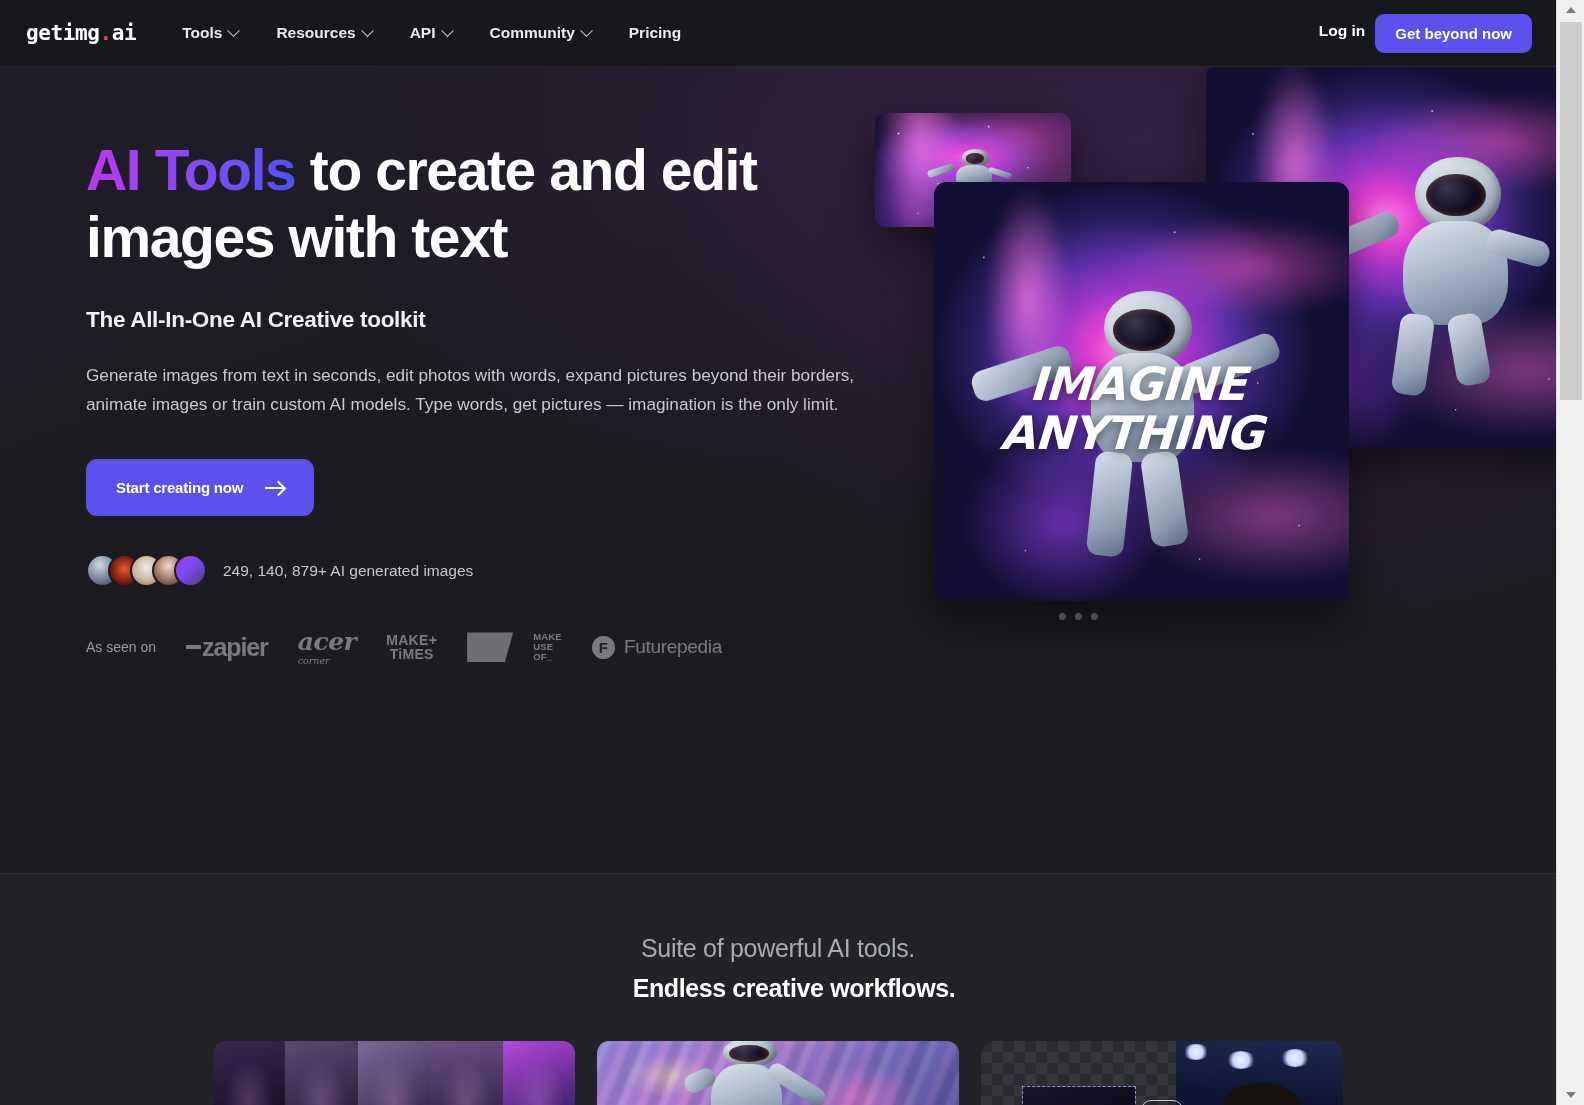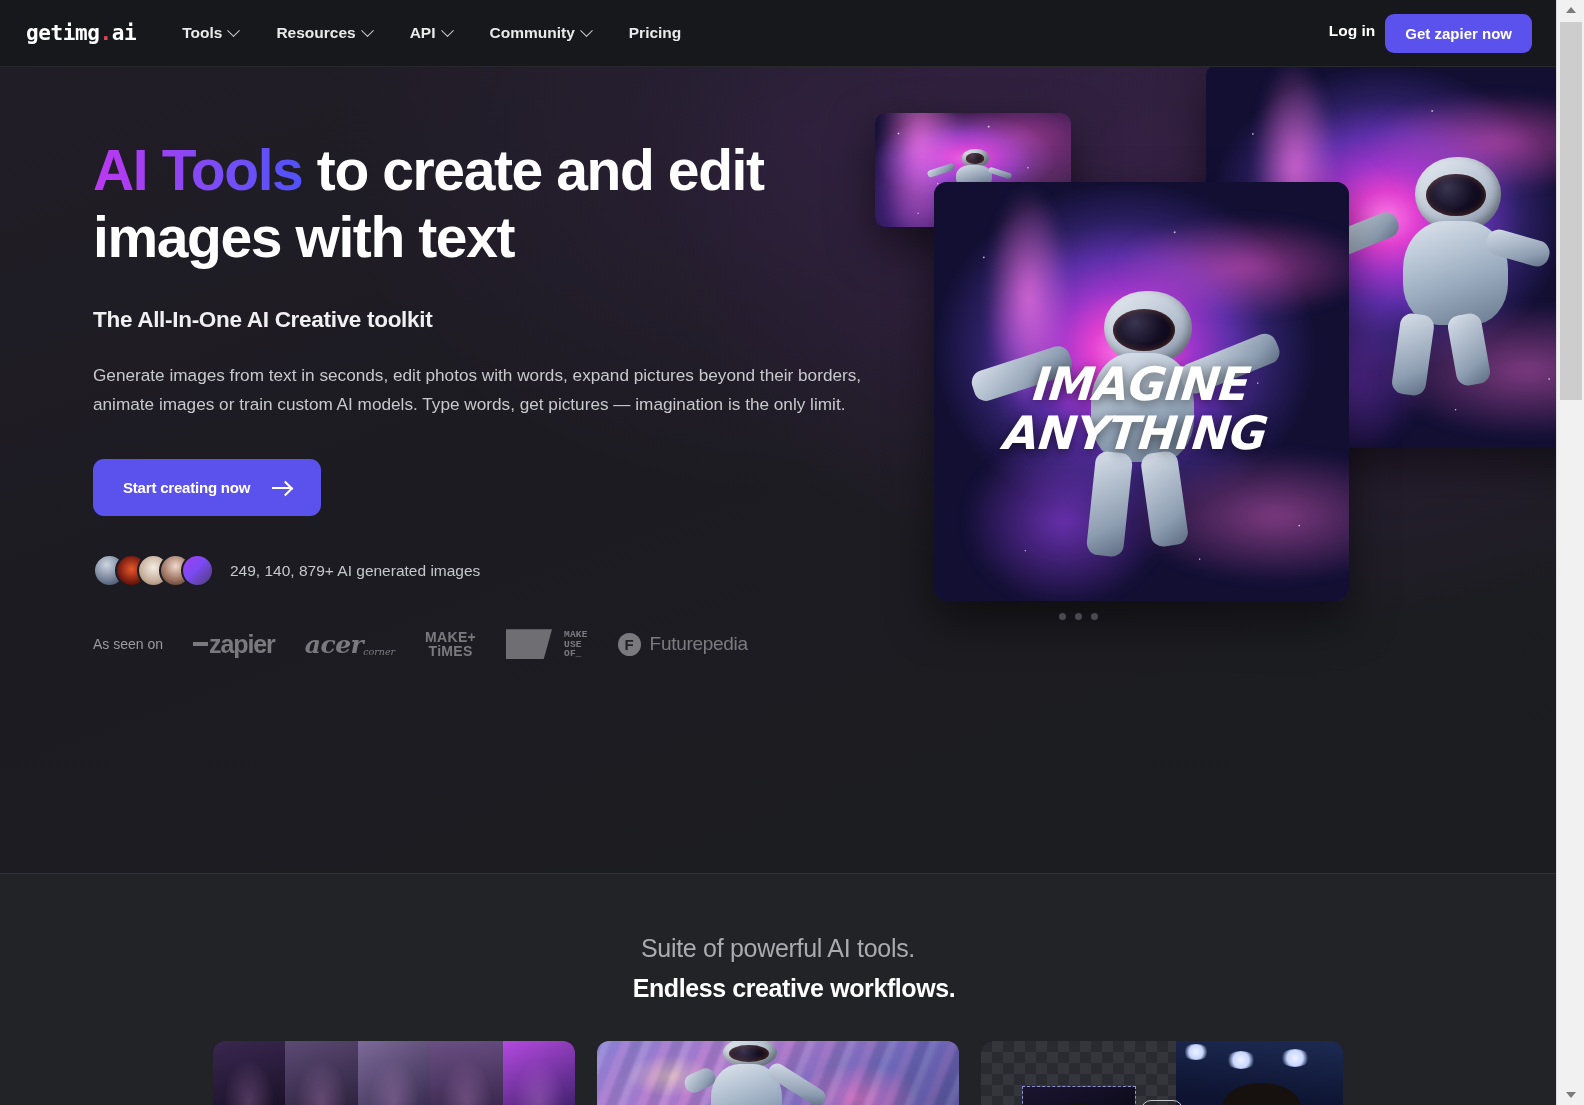--- a/index.html
+++ b/index.html
@@ -68,21 +68,21 @@
   .hero {
     position:relative; height:806px; width:100%; overflow:hidden;
     background:
       radial-gradient(900px 620px at 82% 18%, rgba(118,46,160,0.30), rgba(118,46,160,0) 68%),
       radial-gradient(700px 520px at 52% 8%, rgba(84,44,120,0.22), rgba(84,44,120,0) 70%),
       linear-gradient(160deg, #201d26 0%, #1d1b22 40%, #1b1d20 100%);
   }
   .hero-inner { position:relative; width:100%; height:100%; }
 
   
-  .hero-copy { position:absolute; left:86px; top:70px; width:810px;margin-left:7px; }
+  .hero-copy { position:absolute; left:86px; top:70px; width:810px; }
   h1.hero-title {
     font-size:57px; line-height:1.17; font-weight:700; letter-spacing:-1.4px; color:#fff;
   }
   .grad-ai {
     background:linear-gradient(90deg, #bb39f0 0%, #a33ff2 25%, #7a4df6 60%, #4f52f8 100%);
     -webkit-background-clip:text; background-clip:text;
     -webkit-text-fill-color:transparent; color:transparent;
   }
   .hero-sub {
     margin-top:37px; font-size:22.5px; font-weight:700; color:#f0f0f2; letter-spacing:-0.3px;
@@ -115,25 +115,25 @@
   .avatar:nth-child(4){ background:radial-gradient(circle at 50% 35%, #efd9cc, #9a6f5b 60%, #3a2b28); z-index:4; }
   .avatar:nth-child(5){ background:linear-gradient(135deg, #a23df0 0%, #7c4af4 45%, #4c3d6e 100%); z-index:5; margin-right:0; }
   .stat-text { font-size:15.5px; color:#c6c7cb; font-weight:400; white-space:nowrap; }
 
   
   .seen-row { margin-top:42px; display:flex; align-items:center; gap:30px; }
   .seen-label { font-size:14px; color:#9a9ba0; font-weight:400; white-space:nowrap; }
   .brand { opacity:0.52; display:flex; align-items:center; color:#d6d7da; }
   .brand-zapier { font-size:25px; font-weight:800; letter-spacing:-1.1px; color:#cfd0d3; }
   .brand-zapier .u { display:inline-block; width:15px; height:4px; background:#cfd0d3; vertical-align:3px; margin-right:1px; }
-  .brand-acer { display:flex; flex-direction:row; align-items:flex-end; line-height:1; }
+  .brand-acer { display:flex; flex-direction:column; align-items:flex-start; line-height:1; }
   .brand-acer .main { font-family:"DejaVu Serif", serif; font-style:italic; font-size:25px; font-weight:700; letter-spacing:-0.5px; color:#cfd0d3; }
   .brand-acer .sub { font-family:"DejaVu Serif", serif; font-style:italic; font-size:9.5px; color:#cfd0d3; margin-top:2px; }
   .brand-tt { display:flex; flex-direction:column; line-height:1.02; font-weight:800; font-size:14px; letter-spacing:0.3px; color:#cfd0d3; }
-  .brand-muo { display:flex; align-items:flex-end; gap:12px;font-family:Liberation Mono, monospace; }
+  .brand-muo { display:flex; align-items:flex-start; gap:20px; }
   .muo-shape { width:46px; height:30px; background:#b9babe; clip-path:polygon(0 0,100% 0,82% 100%,0 100%); }
   .brand-muo .txt { display:flex; flex-direction:column; line-height:1.02; font-size:9.5px; font-weight:800; color:#cfd0d3; letter-spacing:0.2px; }
   .brand-fp { display:flex; align-items:center; gap:9px; }
   .fp-mark {
     width:23px; height:23px; border-radius:50%; background:#cfd0d3; color:#26272b;
     display:flex; align-items:center; justify-content:center; font-size:15px; font-weight:800;
   }
   .brand-fp .txt { font-size:19px; font-weight:500; color:#cfd0d3; letter-spacing:-0.3px; }
 
   
@@ -303,21 +303,21 @@
           <span>Community</span>
           <span class="chev"></span>
         </div>
         <div class="nav-item">
           <span>Pricing</span>
         </div>
       </div>
 
       <div class="nav-right">
         <div class="login-link">Log in</div>
-        <button class="cta-nav">Get zapier now</button>
+        <button class="cta-nav">Get beyond now</button>
       </div>
     </div>
 
     <div class="hero">
       <div class="hero-inner">
 
         <div class="hero-copy">
           <h1 class="hero-title"><span class="grad-ai">AI Tools</span><span> to create and edit images with text</span></h1>
 
           <div class="hero-sub">The All-In-One AI Creative toolkit</div>

